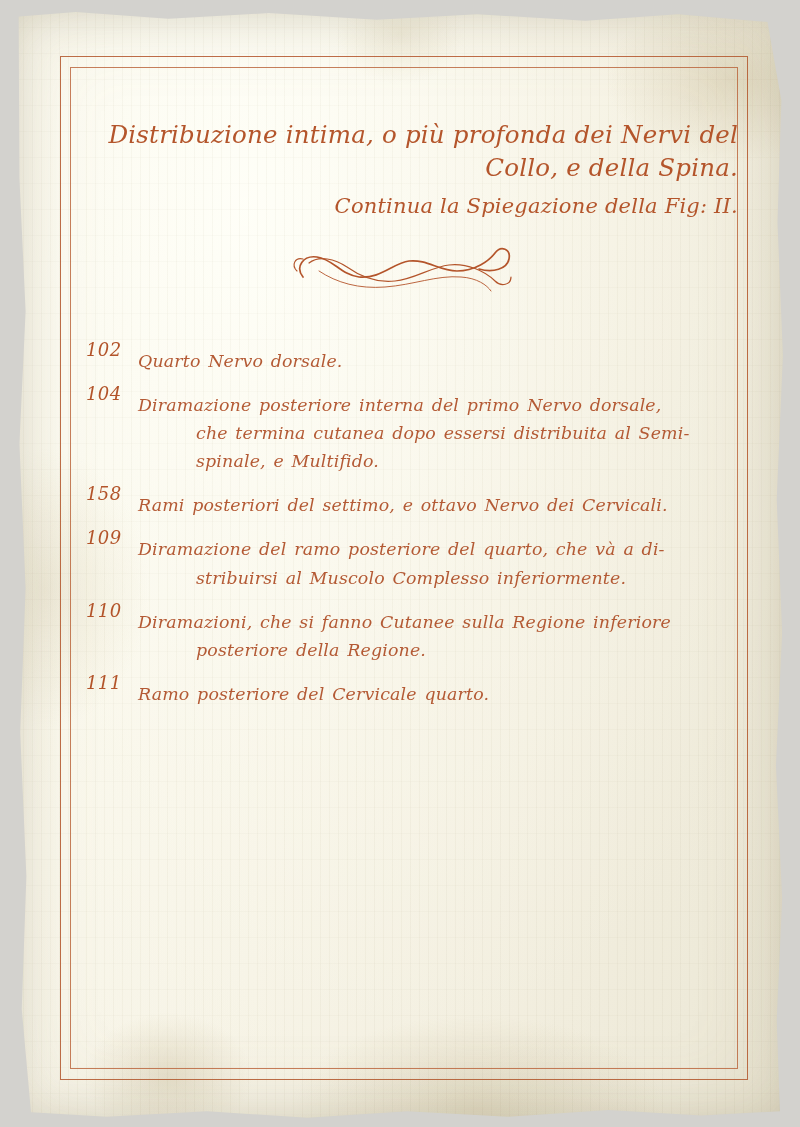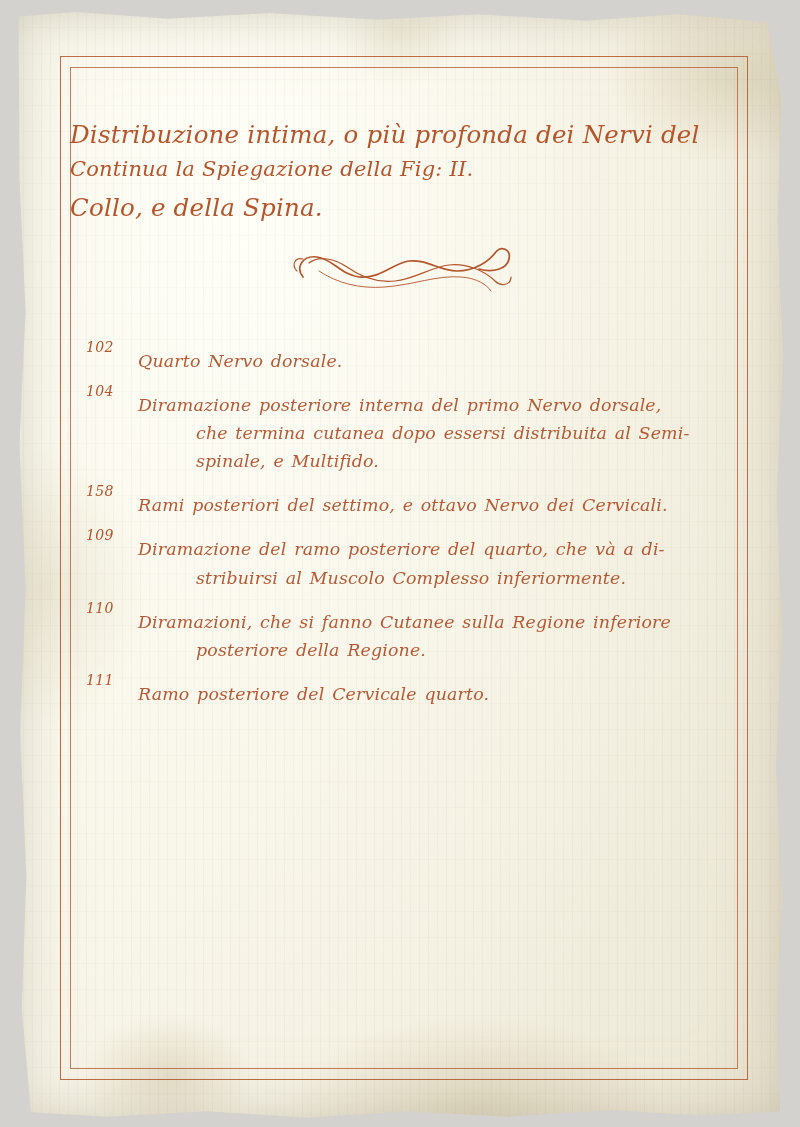--- a/index.html
+++ b/index.html
@@ -94,21 +94,21 @@
   .content {
     position: absolute;
     left: 56px;
     top: 60px;
     right: 48px;
     bottom: 52px;
     color: #b5552b;
   }
 
   .title-block {
-    text-align: left;
+    text-align: right;
     padding-top: 48px;
   }
   .title-line {
     font-family: "DejaVu Serif", serif;
     font-style: italic;
     color: #b4552b;
     letter-spacing: 0.2px;
   }
   .title-1 {
     font-size: 24.5px;
@@ -139,21 +139,21 @@
   .entry {
     display: flex;
     align-items: flex-start;
     margin-bottom: 2px;
   }
   .entry-num {
     flex: 0 0 52px;
     text-align: left;
     font-family: "DejaVu Serif", serif;
     font-style: italic;
-    font-size: 14px;
+    font-size: 18px;
     color: #b3542a;
     padding-top: 6px;
     letter-spacing: 0.4px;
   }
   .entry-text {
     flex: 1 1 auto;
     font-family: "DejaVu Serif", serif;
     font-style: italic;
     font-size: 17.4px;
     line-height: 1.62;
@@ -178,22 +178,22 @@
     <div class="texture"></div>
     <div class="stains"></div>
 
     <div class="frame-outer"></div>
     <div class="frame-inner"></div>
 
     <div class="content">
 
       <div class="title-block">
         <div class="title-line title-1">Distribuzione intima, o più profonda dei Nervi del</div>
+        <div class="title-line title-2">Collo, e della Spina.</div>
         <div class="title-line title-3">Continua la Spiegazione della Fig: II.</div>
-        <div class="title-line title-2">Collo, e della Spina.</div>
 
         <div class="flourish">
           <svg viewBox="0 0 230 62" width="230" height="62" aria-hidden="true">
             <g fill="none" stroke="#b4552b" stroke-width="1.5" stroke-linecap="round">
               <path d="M14 40 C 6 30, 14 18, 28 20 C 44 22, 52 38, 70 40 C 92 42, 104 26, 120 24
                        C 138 22, 150 34, 168 34 C 186 34, 200 24, 206 16 C 212 8, 222 12, 220 22
                        C 218 32, 204 36, 190 32" stroke-width="1.7"></path>
               <path d="M20 26 C 30 18, 46 22, 58 30 C 72 40, 88 46, 106 44 C 126 42, 142 30, 160 28
                        C 178 26, 196 34, 206 44 C 212 50, 222 48, 222 40" stroke-width="1.2"></path>
               <path d="M30 34 C 48 46, 70 52, 96 50 C 124 48, 148 38, 172 40 C 188 41, 198 48, 202 54" stroke-width="0.9"></path>

